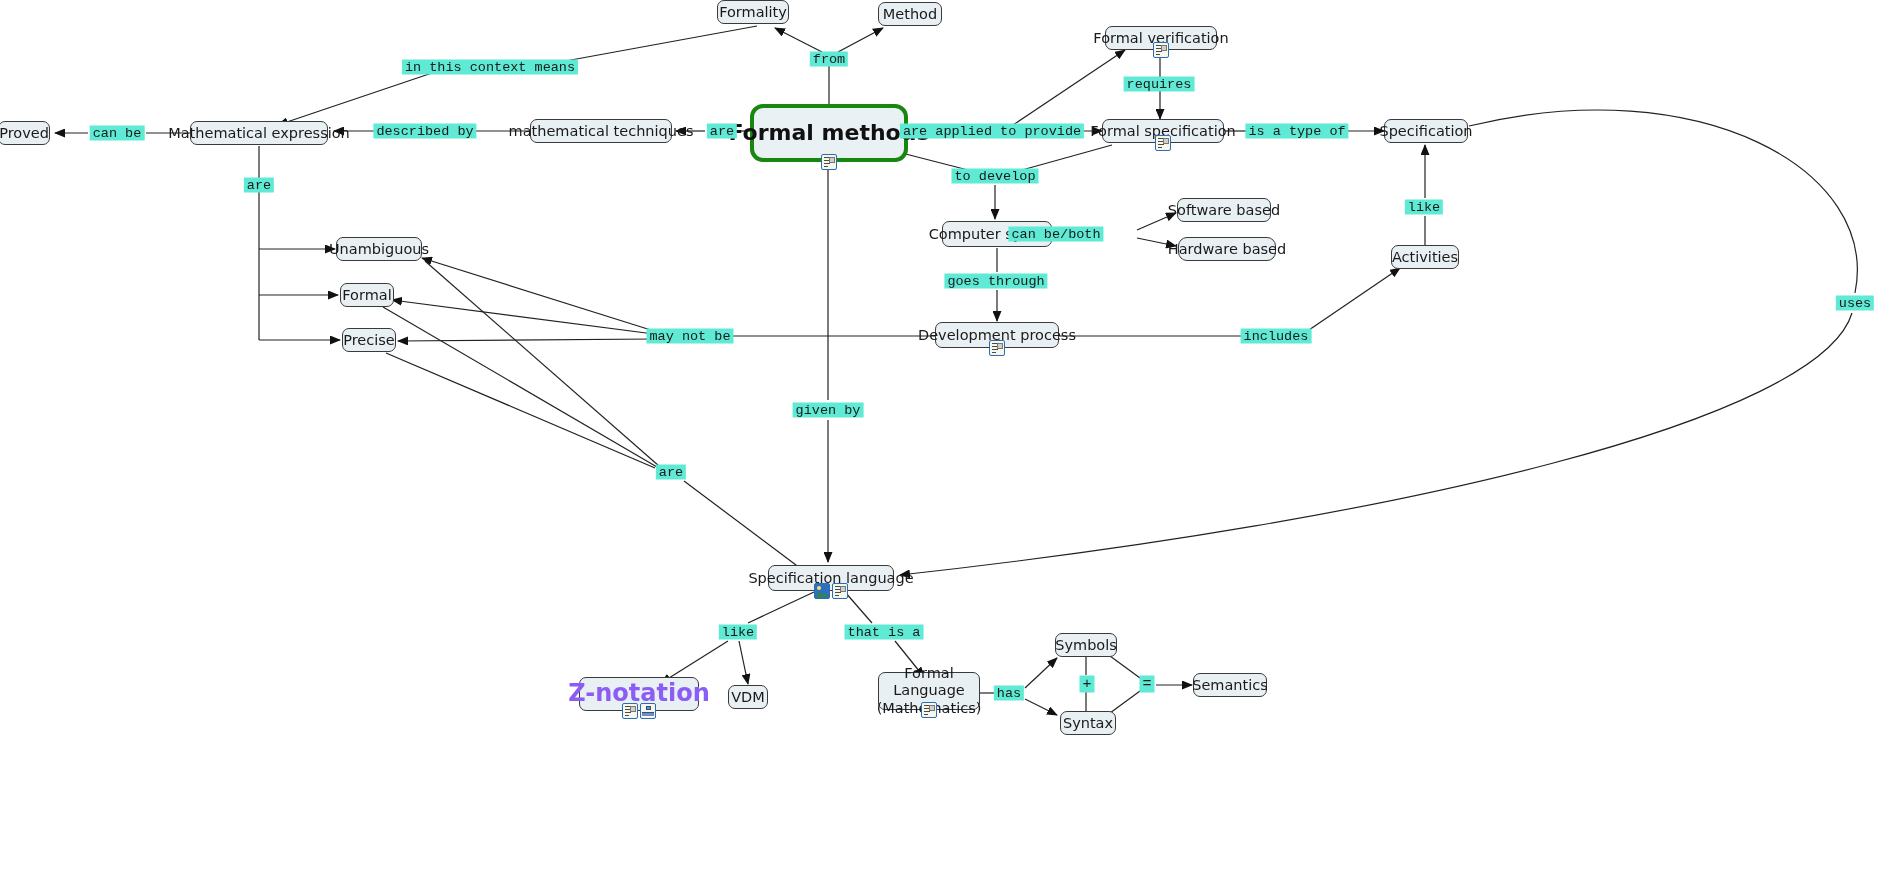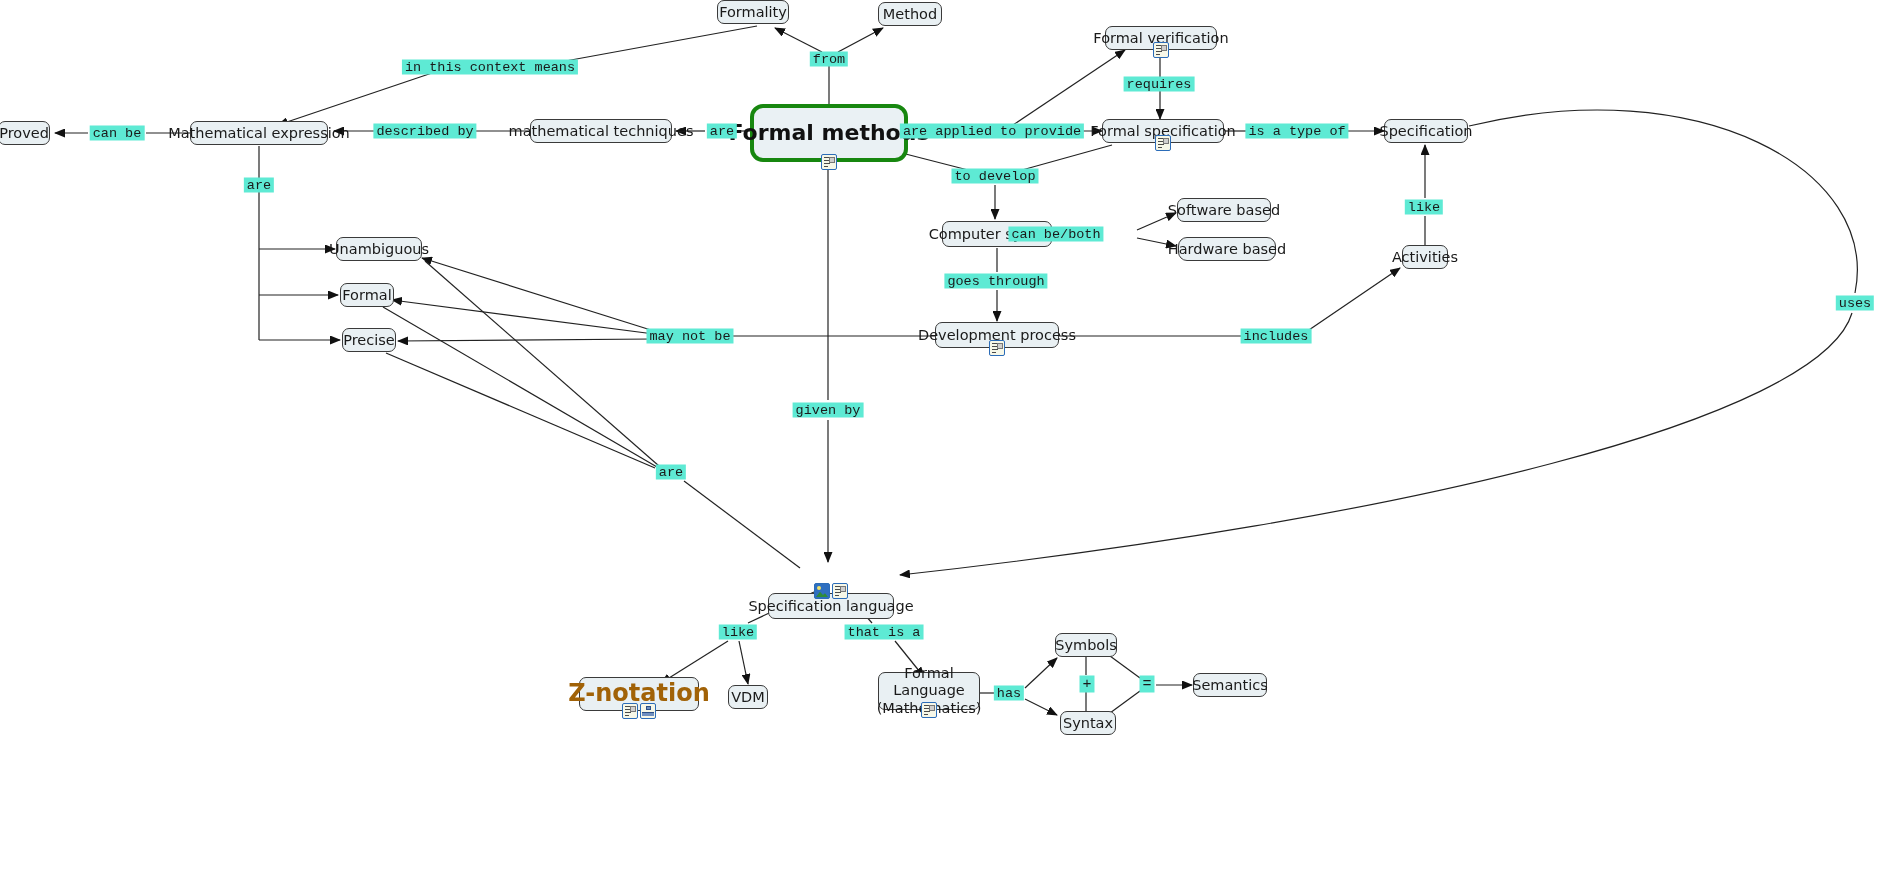--- a/index.html
+++ b/index.html
@@ -42,21 +42,21 @@
   .node.root {
     background: #eaf1f4;
     border: 4px solid #17870f;
     border-radius: 13px;
     font-size: 22px;
     font-weight: bold;
     color: #111;
   }
   .node.multiline { white-space: normal; line-height: 1.2; }
   .node.znote {
-    color: #a16207;
+    color: #8b5cf6;
     font-size: 24px;
     font-weight: bold;
   }
   .edge-label {
     position: absolute;
     transform: translate(-50%, -50%);
     background: #5eead4;
     color: #1a1a1a;
     font-size: 13.5px;
     white-space: nowrap;
@@ -258,36 +258,36 @@
       </div>
       <div class="node" style="left: 379px; top: 249px; width: 86px; height: 24px;">
         <span>Unambiguous</span>
       </div>
       <div class="node" style="left: 1227px; top: 249px; width: 98px; height: 24px; border-radius: 9px;">
         <span>Hardware based</span>
       </div>
       <div class="node" style="left: 997px; top: 234px; width: 110px; height: 26px;">
         <span>Computer systems</span>
       </div>
-      <div class="node" style="left: 1425px; top: 257px; width: 46px; height: 24px;">
+      <div class="node" style="left: 1425px; top: 257px; width: 68px; height: 24px;">
         <span>Activities</span>
       </div>
       <div class="node" style="left: 367px; top: 295px; width: 54px; height: 24px;">
         <span>Formal</span>
       </div>
       <div class="node" style="left: 369px; top: 340px; width: 54px; height: 24px;">
         <span>Precise</span>
       </div>
       <div class="node" style="left: 997px; top: 335px; width: 124px; height: 26px;">
         <span>Development process</span>
       </div>
       <div class="icons" style="left: 997px; top: 348px;">
         <span class="ricon doc"></span>
       </div>
-      <div class="node" style="left: 831px; top: 578px; width: 126px; height: 26px; margin-top: 28px;">
+      <div class="node" style="left: 831px; top: 578px; width: 126px; height: 26px;">
         <span>Specification language</span>
       </div>
       <div class="icons" style="left: 831px; top: 591px;">
         <span class="ricon image"></span>
         <span class="ricon doc"></span>
       </div>
       <div class="node" style="left: 1086px; top: 645px; width: 62px; height: 24px;">
         <span>Symbols</span>
       </div>
       <div class="node" style="left: 1230px; top: 685px; width: 74px; height: 24px;">

